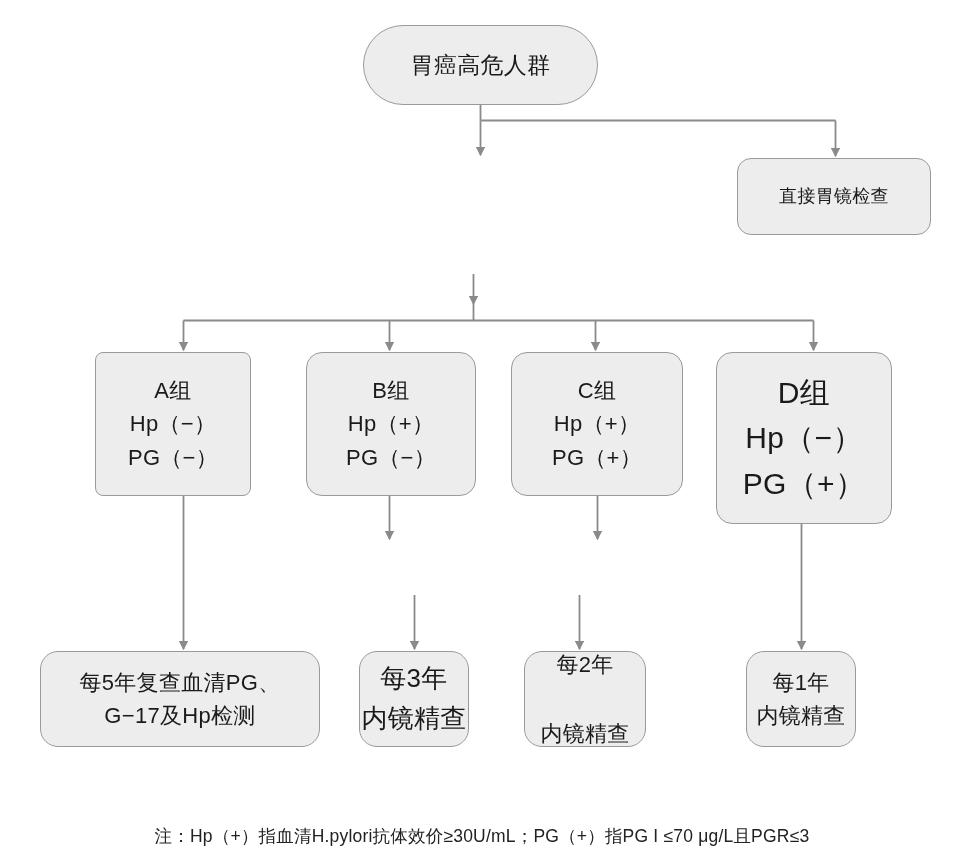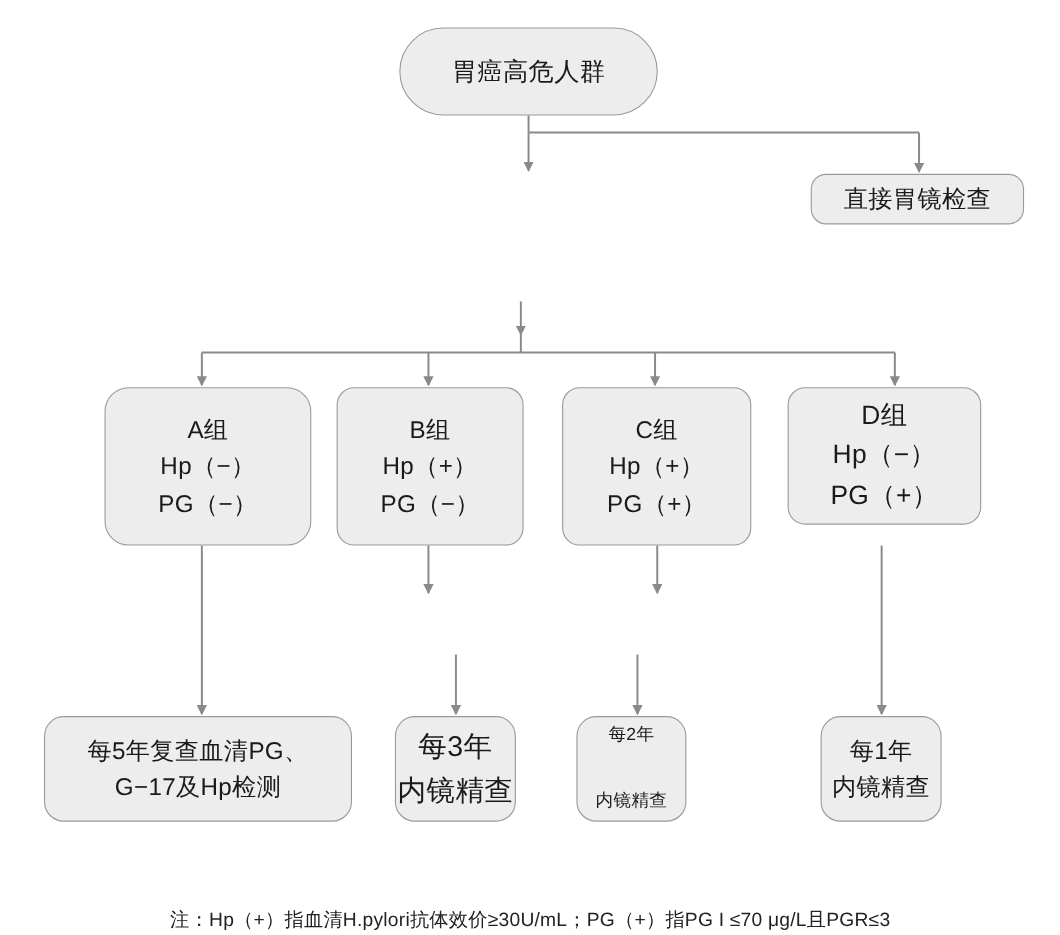--- a/index.html
+++ b/index.html
@@ -47,32 +47,32 @@
   }
   .node.blue {
     background: #1e3c9c;
     border: 1.6px solid #1e3c9c;
     color: #ffffff;
   }
 
   
   #node-root      { left: 363px; top: 25px;  width: 235px; height: 80px;  border-radius: 40px; font-size: 23px; }
   #node-serology  { left: 313px; top: 157px; width: 321px; height: 117px; border-radius: 26px; font-size: 23px; }
-  #node-direct    { left: 737px; top: 158px; width: 194px; height: 46px;  border-radius: 14px; font-size: 22px; }
+  #node-direct    { left: 737px; top: 158px; width: 194px; height: 77px;  border-radius: 14px; font-size: 18px; }
 
-  #node-groupA    { left: 95px;  top: 352px; width: 188px; height: 144px; border-radius: 22px; font-size: 22px; }
+  #node-groupA    { left: 95px;  top: 352px; width: 156px; height: 144px; border-radius: 8px; font-size: 22px; }
   #node-groupB    { left: 306px; top: 352px; width: 170px; height: 144px; border-radius: 16px; font-size: 22px; }
   #node-groupC    { left: 511px; top: 352px; width: 172px; height: 144px; border-radius: 16px; font-size: 22px; }
-  #node-groupD    { left: 716px; top: 352px; width: 176px; height: 125px; border-radius: 16px; font-size: 24px; }
+  #node-groupD    { left: 716px; top: 352px; width: 176px; height: 172px; border-radius: 16px; font-size: 30px; }
 
   #node-eradicate { left: 347px; top: 541px; width: 296px; height: 54px;  border-radius: 27px; font-size: 22px; }
 
   #node-followA   { left: 40px;  top: 651px; width: 280px; height: 96px;  border-radius: 18px; font-size: 22px; }
   #node-followB   { left: 359px; top: 651px; width: 110px; height: 96px;  border-radius: 18px; font-size: 26px; }
-  #node-followC   { left: 524px; top: 651px; width: 100px; height: 96px;  border-radius: 18px; font-size: 16px; gap: 36px; }
+  #node-followC   { left: 524px; top: 651px; width: 122px; height: 96px;  border-radius: 18px; font-size: 22px; gap: 36px; }
   #node-followD   { left: 746px; top: 651px; width: 110px; height: 96px;  border-radius: 18px; font-size: 22px; }
 
   #footnote {
     position: absolute;
     left: 0;
     top: 790px;
     width: 964px;
     text-align: center;
     font-size: 17.5px;
     color: #222222;

